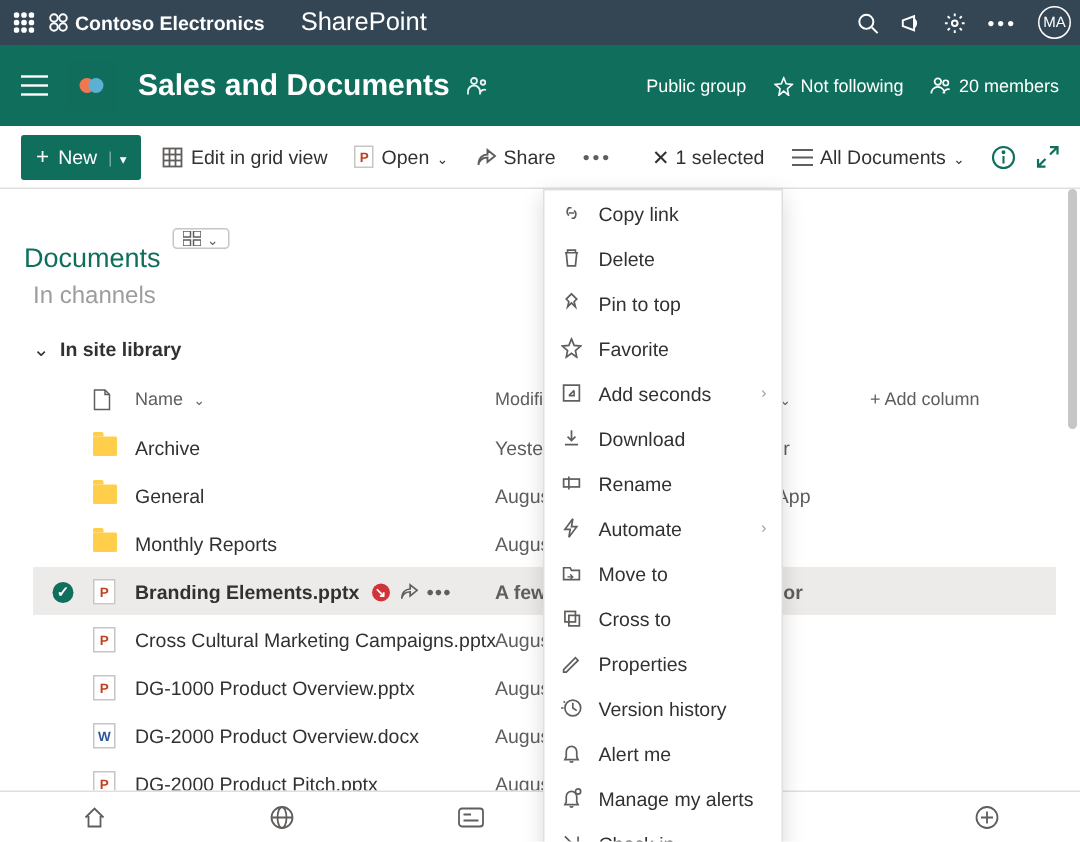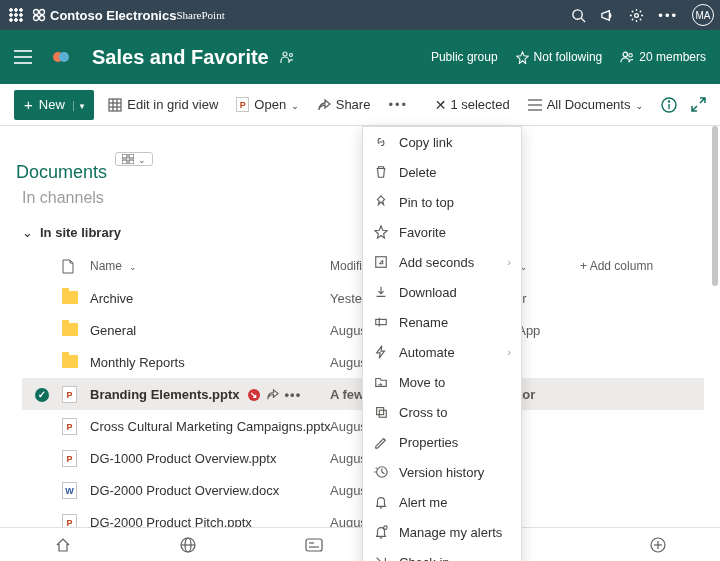--- a/index.html
+++ b/index.html
@@ -2,21 +2,21 @@
 <html><head>
 <meta charset="utf-8">
 <style>
   * { box-sizing: border-box; margin: 0; padding: 0; font-family: "Segoe UI", Arial, sans-serif; }
   body { width: 720px; height: 561px; background: #fff; overflow: hidden; font-size: 13px; color: #323130; position: relative; }
 
   
   .suitebar { height: 30px; background: #344654; color: #fff; display: flex; align-items: center; padding: 0 6px; font-size: 13px; }
   .suitebar .waffle { width: 20px; height: 20px; display: flex; align-items: center; justify-content: center; margin-right: 6px; }
   .suitebar .tenant { display: flex; align-items: center; gap: 4px; font-weight: 600; }
-  .suitebar .product { font-size: 11px; font-family: Liberation Serif, serif; }
+  .suitebar .product { margin-left: 24px; font-size: 17px; }
   .suitebar .right { margin-left: auto; display: flex; align-items: center; gap: 14px; }
   .suitebar svg { stroke: #fff; }
   .avatar { width: 22px; height: 22px; border-radius: 50%; border: 1px solid #fff; display: flex; align-items: center; justify-content: center; font-size: 10px; background: #344654; }
 
   
   .siteheader { height: 54px; background: #0f6f5c; color: #fff; display: flex; align-items: center; padding: 0 14px; }
   .hamburger { margin-right: 12px; }
   .sitelogo { width: 34px; height: 34px; background: #116d5b; border-radius: 2px; margin-right: 14px; display:flex;align-items:center;justify-content:center; }
   .sitename { font-size: 20px; font-weight: 600; }
   .teamsicon { margin-left: 10px; opacity: .9; }
@@ -136,21 +136,21 @@
         <line x1="0" y1="7" x2="18" y2="7"></line>
         <line x1="0" y1="13" x2="18" y2="13"></line>
       </svg>
   </div>
   <div class="sitelogo">
     <svg width="22" height="22" viewBox="0 0 22 22">
         <circle cx="8" cy="11" r="5" fill="#f07850"></circle>
         <circle cx="14" cy="11" r="5" fill="#5bb0d4"></circle>
       </svg>
   </div>
-  <div class="sitename">Sales and Favorite</div>
+  <div class="sitename">Sales and Documents</div>
   <span class="teamsicon">
     <svg width="16" height="16" viewBox="0 0 16 16" fill="none" stroke="#fff" stroke-width="1.2">
         <circle cx="6" cy="5" r="2"></circle>
         <circle cx="12" cy="6" r="1.5"></circle>
         <path d="M2 14v-2a4 4 0 018 0v2M10 14v-1a3 3 0 014-2"></path>
       </svg>
   </span>
   <div class="right">
     <span>Public group</span>
     <span>

